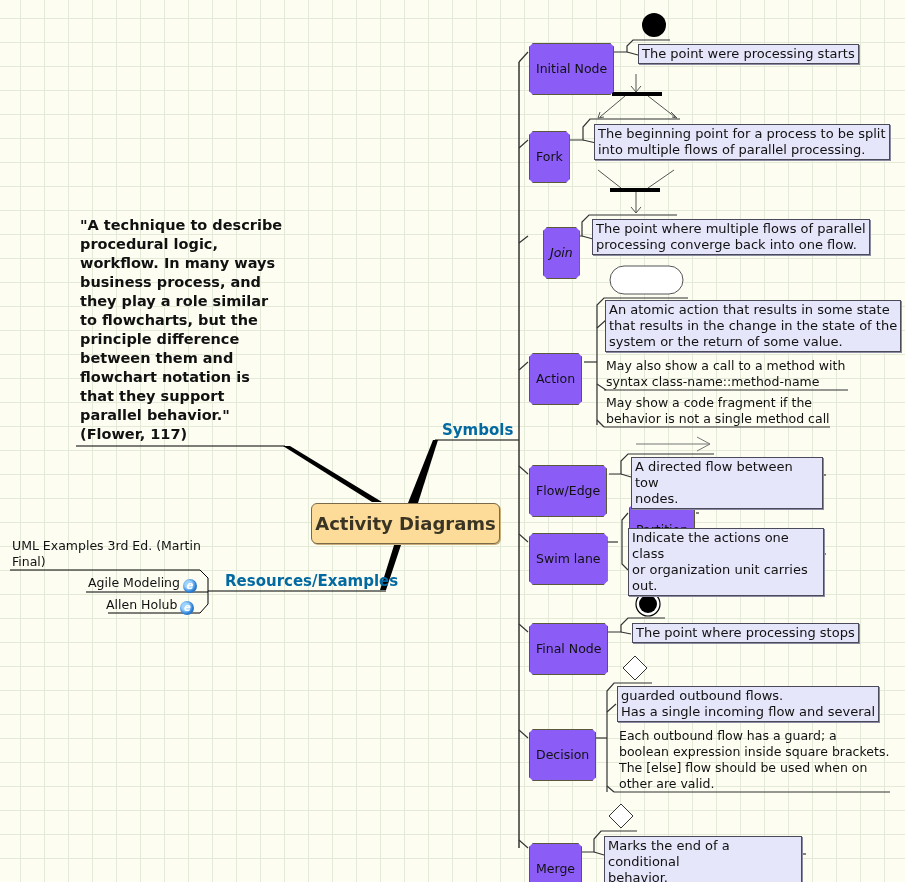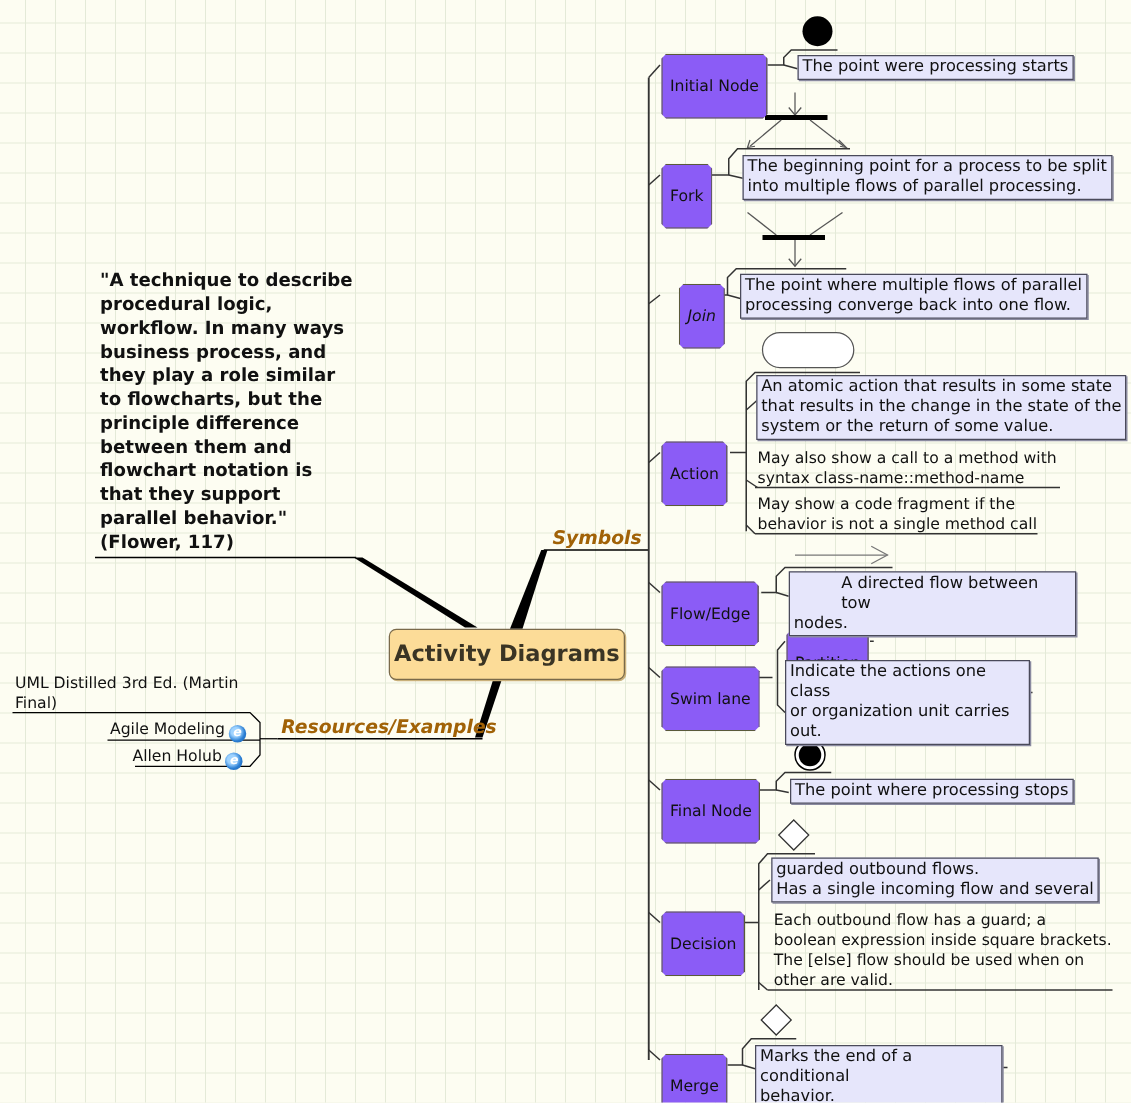--- a/index.html
+++ b/index.html
@@ -15,21 +15,21 @@
     color: #111;
   }
   svg.lines { position: absolute; left: 0; top: 0; width: 905px; height: 882px; pointer-events: none; }
   .central {
     position: absolute; left: 311px; top: 503px; width: 187px; height: 39px;
     background: #fcdc98; border: 1px solid #7a6a4a; border-radius: 6px;
     display: flex; align-items: center; justify-content: center;
     font-size: 18px; color: #3a3424; font-weight: bold;
     box-shadow: 1px 1px 0 #c9b07a;
   }
-  .branch { position: absolute; font-size: 15px; font-weight: bold; color: #a16207; white-space: nowrap; font-style: italic; }
+  .branch { position: absolute; font-size: 15px; font-weight: bold; color: #0369a1; white-space: nowrap; }
   .quote { position: absolute; left: 80px; top: 216px; width: 205px; font-size: 14.5px; font-weight: bold; line-height: 19px; color: #111; }
   .sym {
     position: absolute; height: 18px; padding: 16px 6px; line-height: 18px;
     background: #8b5cf6; border: 1px solid #5a5a3a; font-size: 12.5px; color: #111;
     clip-path: polygon(4px 0, calc(100% - 4px) 0, 100% 4px, 100% calc(100% - 4px), calc(100% - 4px) 100%, 4px 100%, 0 calc(100% - 4px), 0 4px);
     white-space: nowrap;
   }
   .sym::before { content: none; }
   .note {
     position: absolute; background: #e6e6fb; border: 1px solid #4a4a5a;
@@ -185,21 +185,21 @@
   <div>flowchart notation is</div>
   <div>that they support</div>
   <div>parallel behavior."</div>
   <div>(Flower, 117)</div>
 </div>
 
 <div class="branch" style="left:442px; top:421px;">Symbols</div>
 <div class="branch" style="left:225px; top:572px;">Resources/Examples</div>
 
 <div class="res" style="left:12px; top:538px;">
-  <div>UML Distilled 3rd Ed.  (Martin</div>
+  <div>UML Examples 3rd Ed.  (Martin</div>
   <div>Final)</div>
 </div>
 <div class="res" style="left:88px; top:575px;">
   <span>Agile Modeling</span><span class="ie-icon">e</span>
 </div>
 <div class="res" style="left:106px; top:597px;">
   <span>Allen Holub</span><span class="ie-icon">e</span>
 </div>
 
 <div class="sym" style="left:529px; top:43px;">Initial Node</div>
@@ -231,21 +231,21 @@
 </div>
 <div class="plain" style="left:606px; top:358px;">
   <div>May also show a call to a method with</div>
   <div>syntax class-name::method-name</div>
 </div>
 <div class="plain" style="left:606px; top:395px;">
   <div>May show a code fragment if the</div>
   <div>behavior is not a single method call</div>
 </div>
 <div class="note" style="left:631px; top:457px;">
-  <div style="width:184px;margin-left:38px;">A directed flow between tow</div>
+  <div style="width:184px;">A directed flow between tow</div>
   <div>nodes.</div>
 </div>
 <div class="note" style="left:628px; top:528px;">
   <div style="width:188px;">Indicate the actions one class</div>
   <div>or organization unit carries</div>
   <div>out.</div>
 </div>
 <div class="note" style="left:632px; top:623px;">
   <div>The point where processing stops</div>
 </div>

